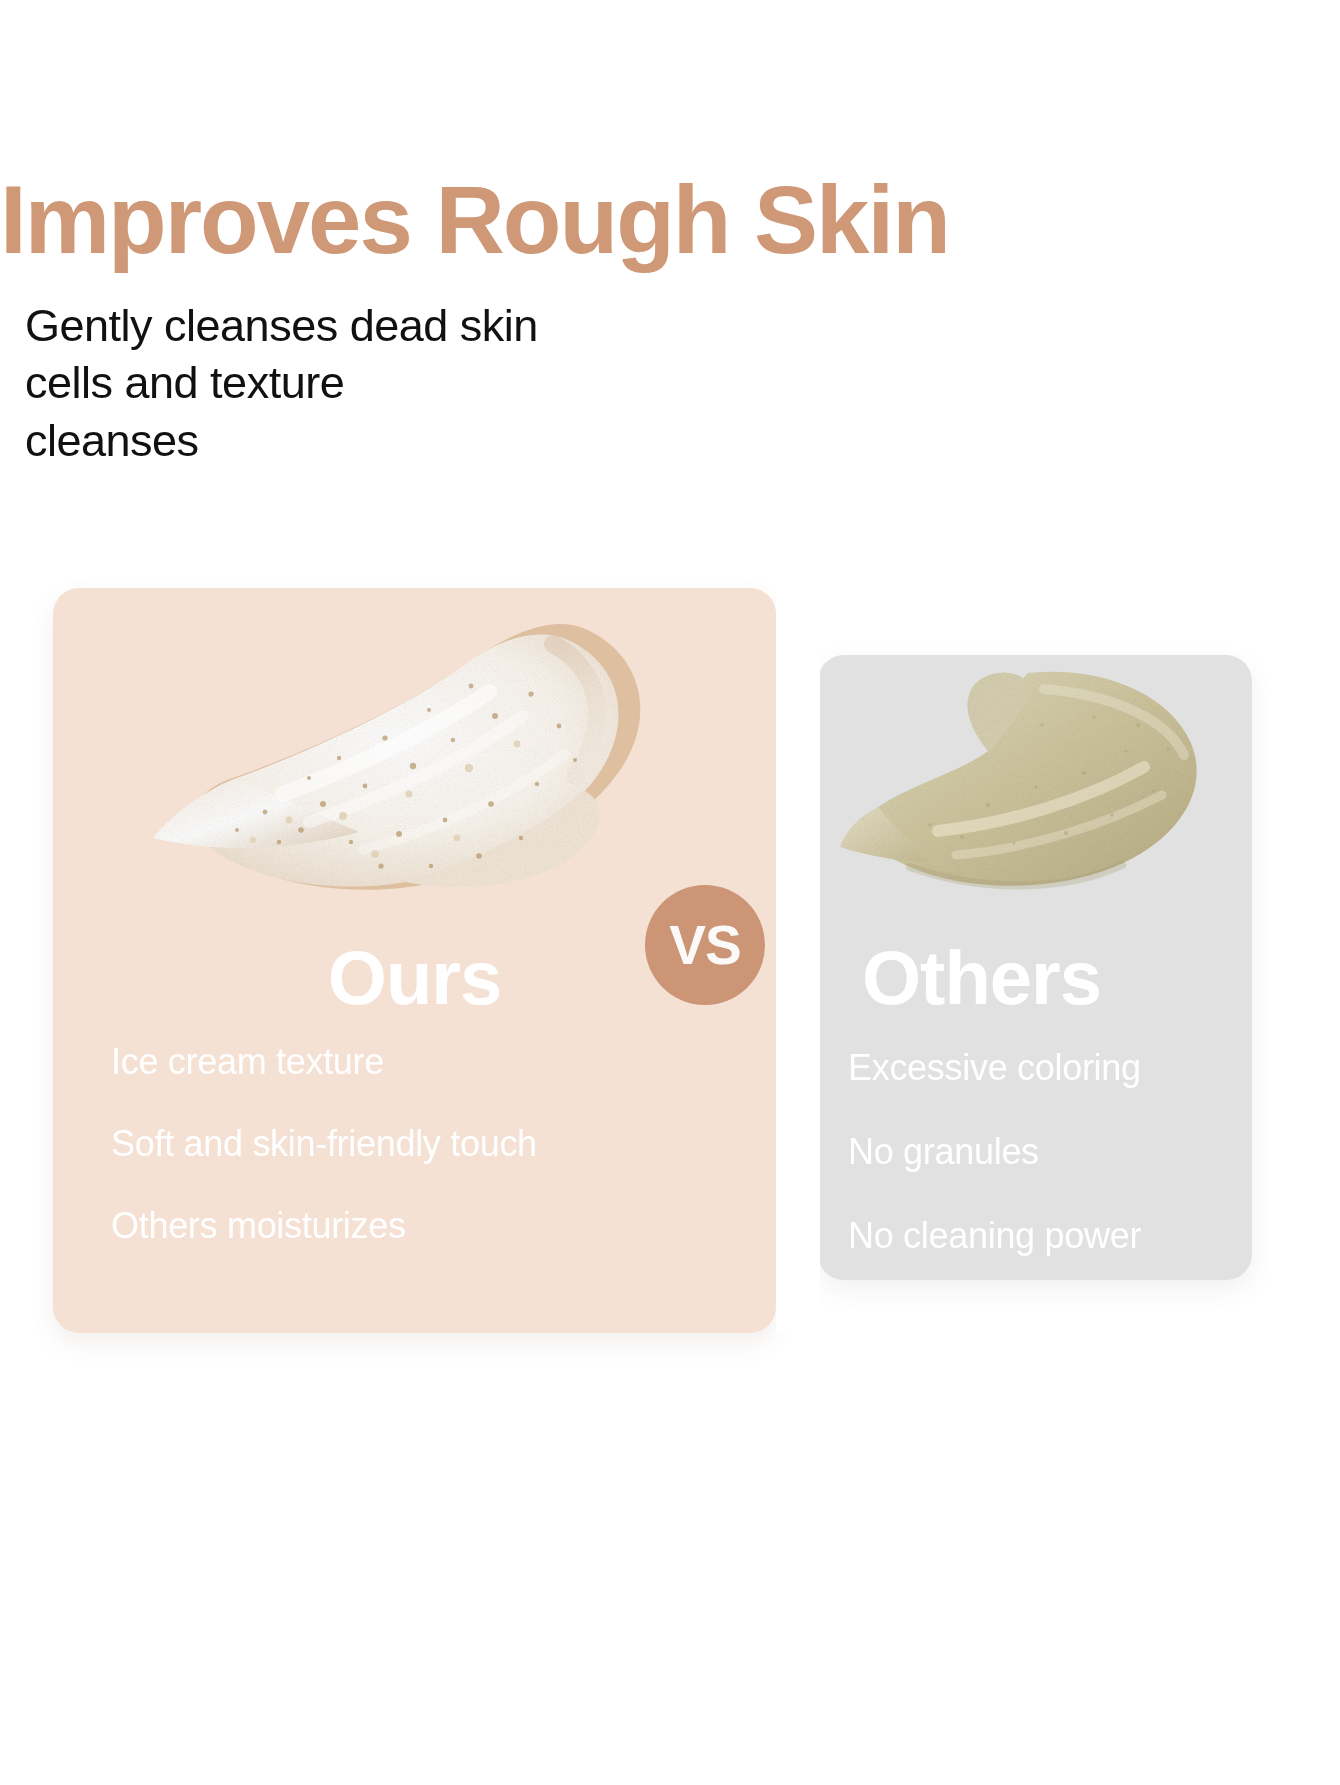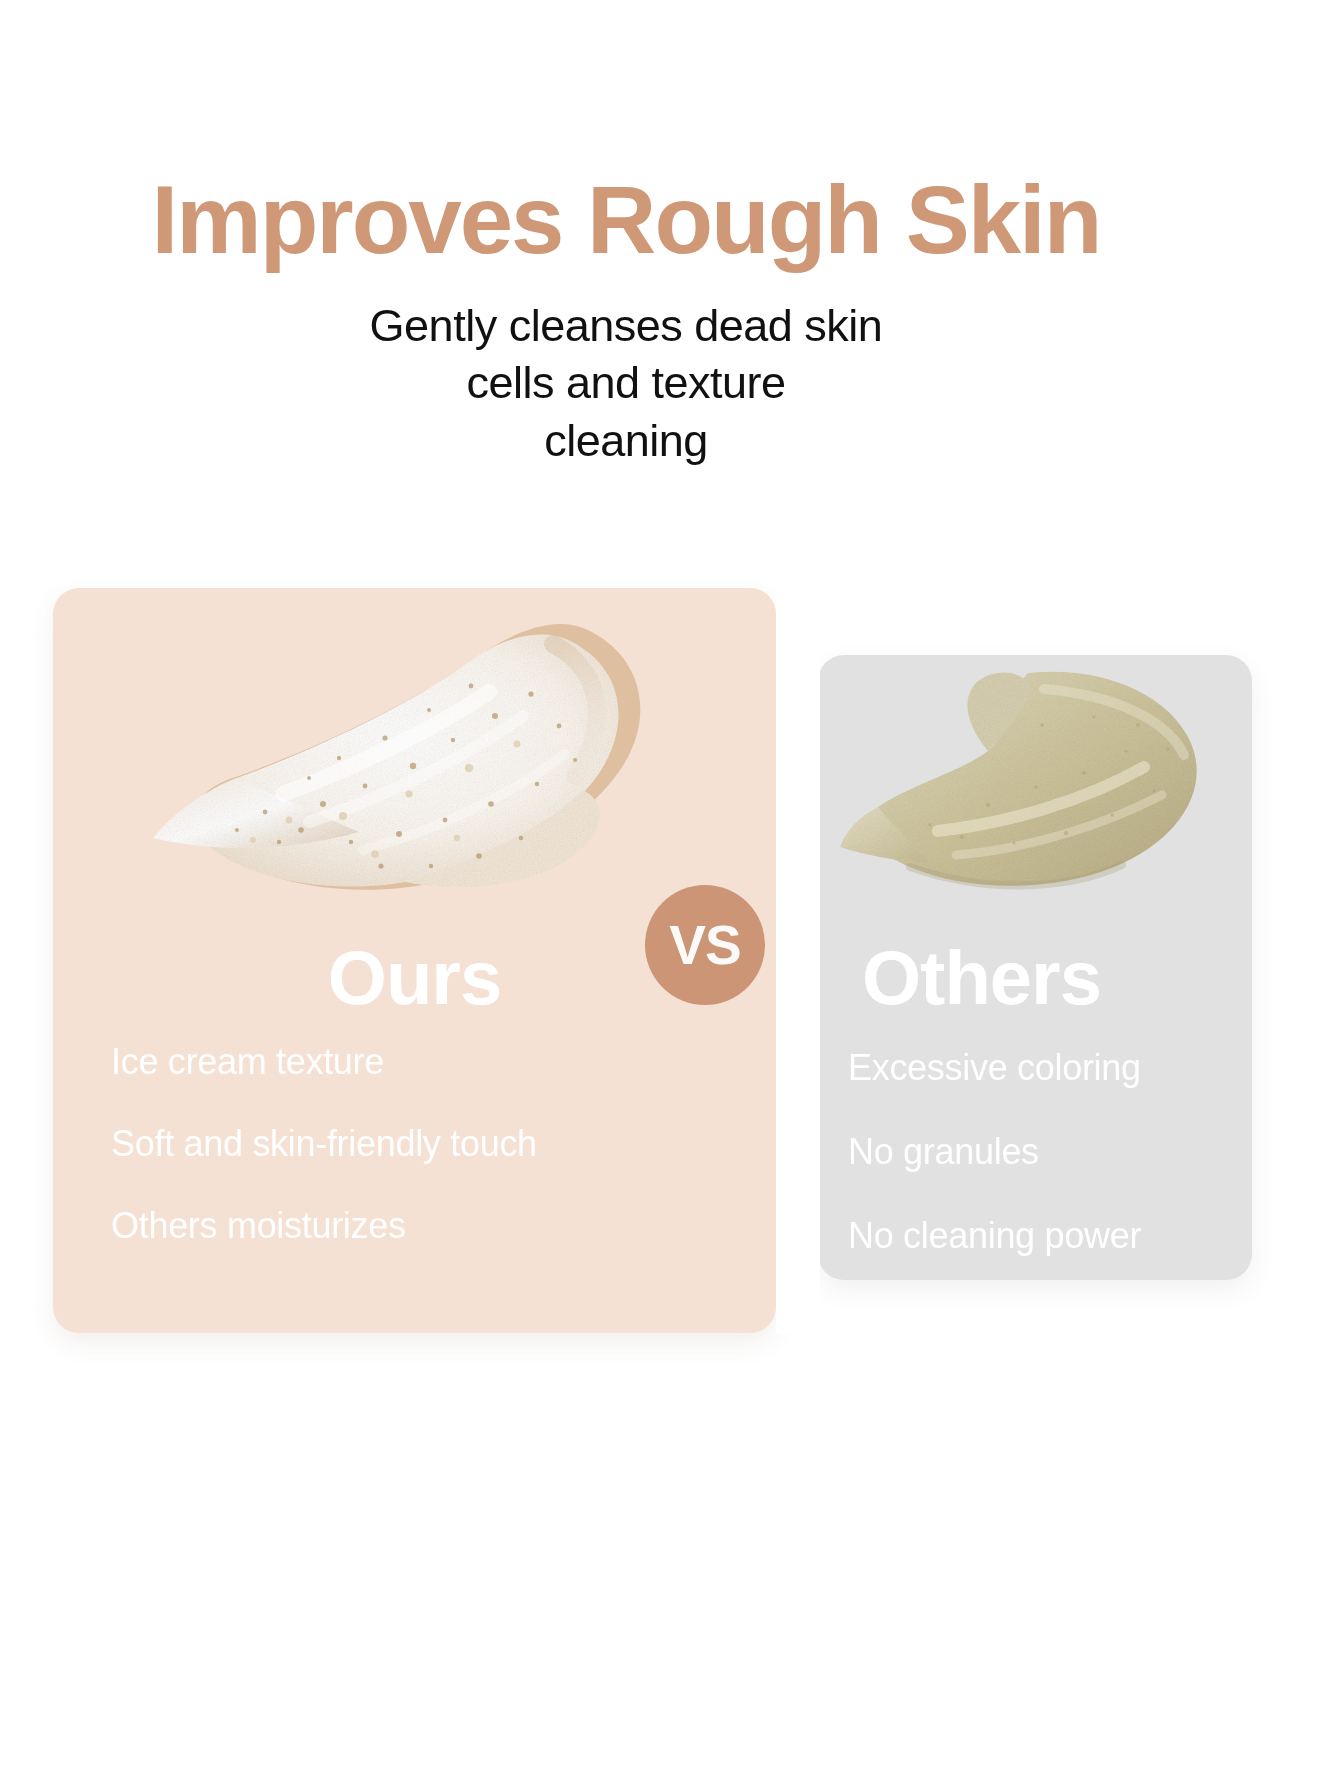--- a/index.html
+++ b/index.html
@@ -14,40 +14,39 @@
     overflow: hidden;
     position: relative;
   }
 
   
   .header {
     position: absolute;
     top: 170px;
     left: 0;
     width: 1252px;
-    text-align: center;
   }
   .headline {
     font-size: 96px;
     font-weight: 700;
     color: #cf9877;
     letter-spacing: -2px;
     line-height: 1.05;
     margin: 0;
     white-space: nowrap;
   }
   .subtitle {
     font-size: 45px;
     font-weight: 500;
     color: #111111;
     line-height: 1.28;
     margin: 26px 0 0 0;
     letter-spacing: -0.5px;
   }
-  .subtitle span { display: block; }
+  .subtitle span { display: block; padding-left: 25px; }
 
   
   .cards {
     position: absolute;
     top: 0;
     left: 0;
     width: 1340px;
     height: 1785px;
   }
 
@@ -174,21 +173,21 @@
   }
 </style>
 </head>
 <body>
 
 <div class="header">
   <h1 class="headline">Improves Rough Skin</h1>
   <p class="subtitle">
     <span>Gently cleanses dead skin</span>
     <span>cells and texture</span>
-    <span>cleaning</span>
+    <span>cleanses</span>
   </p>
 </div>
 
 <div class="cards">
 
   <div class="card card-ours">
     <div class="swatch-wrap swatch-ours">
       <svg viewBox="0 0 600 350" width="600" height="350" aria-hidden="true">
         <defs>
           <radialGradient id="creamA" cx="48%" cy="40%" r="70%">

